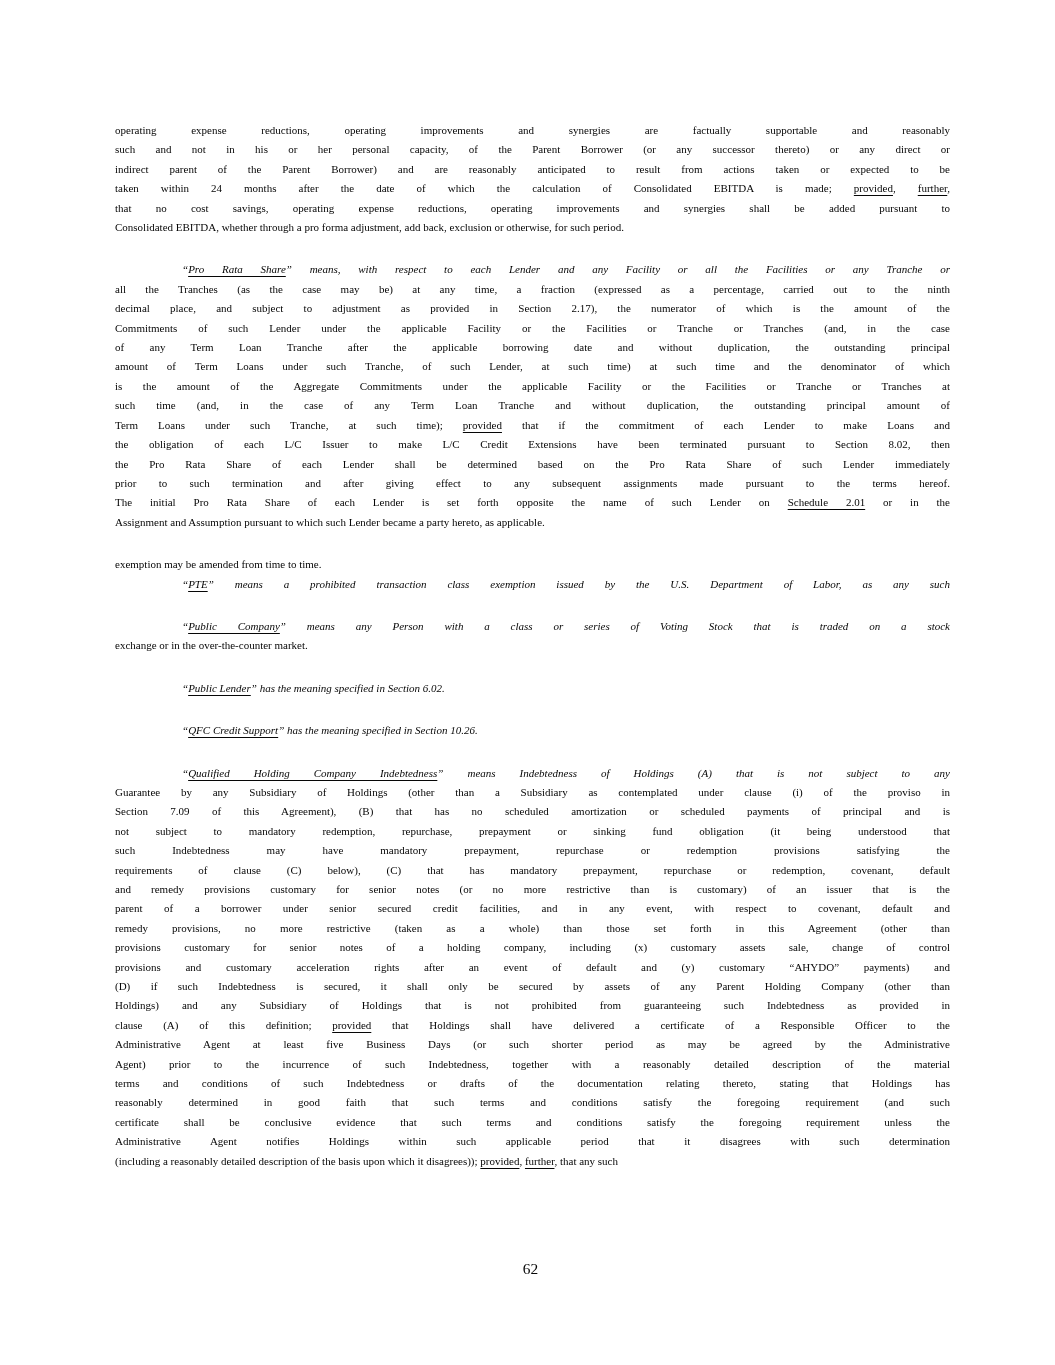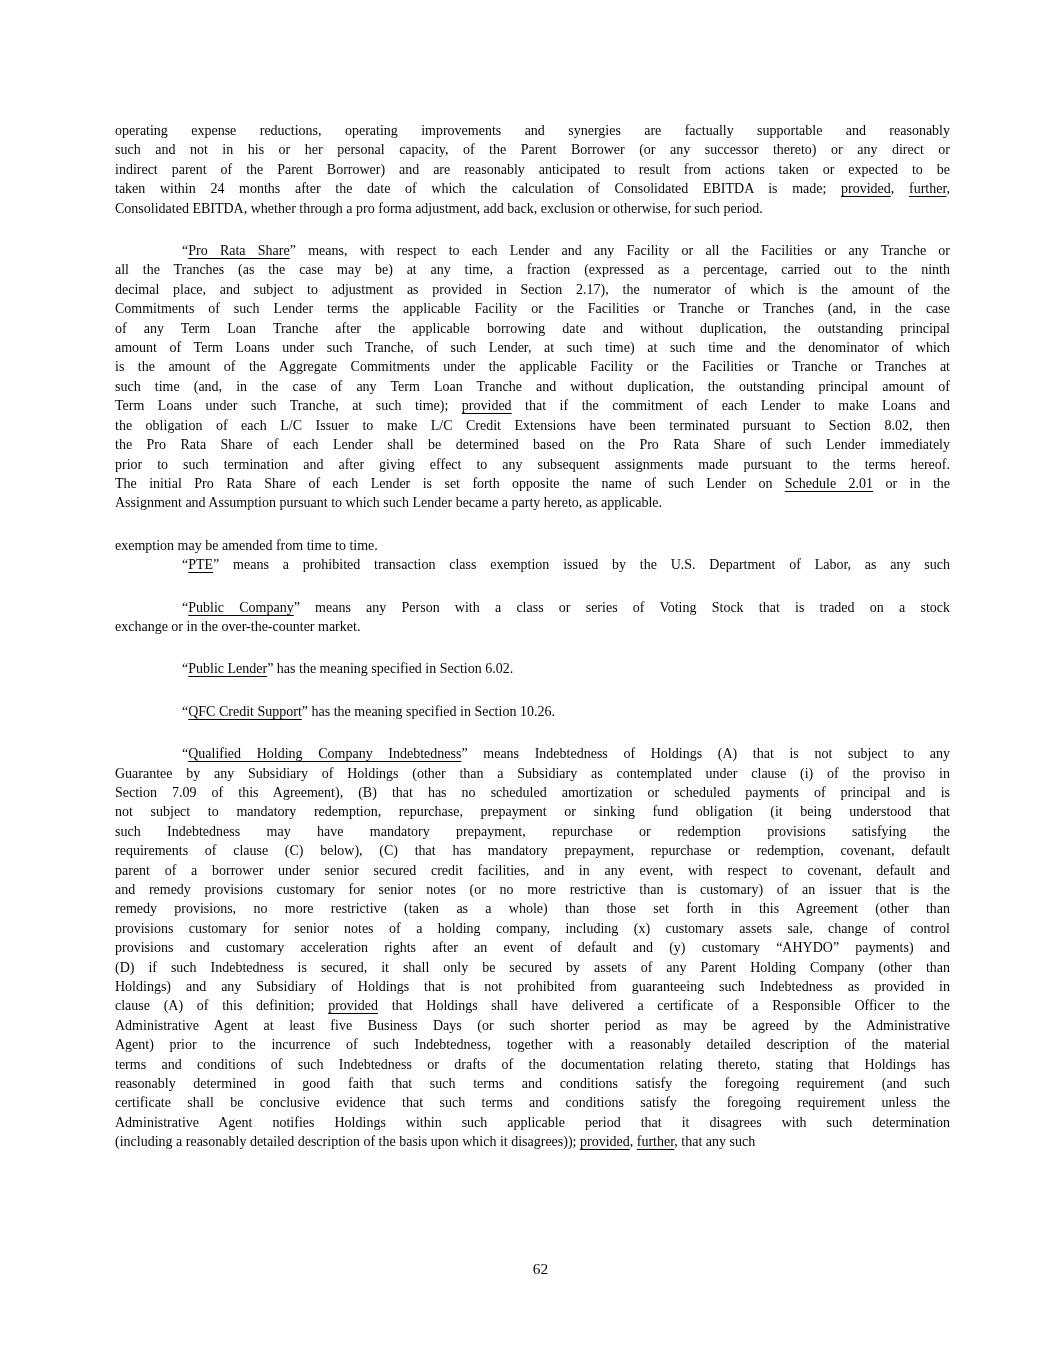--- a/index.html
+++ b/index.html
@@ -10,64 +10,65 @@
     background: #ffffff;
     font-family: "Liberation Serif", "DejaVu Serif", serif;
     color: #060606;
     overflow: hidden;
   }
   .content {
     position: absolute;
     left: 115px;
     top: 121px;
     width: 835px;
-    font-size: 14px;
+    font-size: 11px;
     line-height: 19.4px;
   }
   .para { margin: 0 0 23px 0; }
   .para:last-child { margin-bottom: 12px; }
   .line {
     text-align: justify;
     text-align-last: justify;
     white-space: normal;
   }
   .line.last { text-align-last: left; }
-  .line.first-indent { padding-left: 67px; }
+  .line.first-indent { padding-left: 67px; font-style: italic; }
   .u {
     text-decoration: underline;
     text-decoration-thickness: 1px;
     text-underline-offset: 2.5px;
   }
   .page-number {
     position: absolute;
-    left: 123px;
+    left: 113px;
     top: 1259px;
     width: 835px;
     text-align: center;
     font-size: 15.4px;
     line-height: 19.4px;
   }
 </style>
 </head>
 <body>
 
 <div class="page">
   <div class="content">
       <div class="para">
         <div class="line"><span class="">operating expense reductions, operating improvements and synergies are factually supportable and reasonably</span></div>
         <div class="line"><span class="">such and not in his or her personal capacity, of the Parent Borrower (or any successor thereto) or any direct or</span></div>
         <div class="line"><span class="">indirect parent of the Parent Borrower) and are reasonably anticipated to result from actions taken or expected to be</span></div>
         <div class="line"><span class="">taken within 24 months after the date of which the calculation of Consolidated EBITDA is made; </span><span class="u">provided</span><span class="">, </span><span class="u">further</span><span class="">,</span></div>
+        <div class="line"><span class="">that no cost savings, operating expense reductions, operating improvements and synergies shall be added pursuant to</span></div>
         <div class="line last"><span class="">Consolidated EBITDA, whether through a pro forma adjustment, add back, exclusion or otherwise, for such period.</span></div>
       </div>
       <div class="para">
         <div class="line first-indent"><span class="">“</span><span class="u">Pro Rata Share</span><span class="">” means, with respect to each Lender and any Facility or all the Facilities or any Tranche or</span></div>
         <div class="line"><span class="">all the Tranches (as the case may be) at any time, a fraction (expressed as a percentage, carried out to the ninth</span></div>
         <div class="line"><span class="">decimal place, and subject to adjustment as provided in Section 2.17), the numerator of which is the amount of the</span></div>
-        <div class="line"><span class="">Commitments of such Lender terms the applicable Facility or the Facilities or Tranche or Tranches (and, in the case</span></div>
+        <div class="line"><span class="">Commitments of such Lender under the applicable Facility or the Facilities or Tranche or Tranches (and, in the case</span></div>
         <div class="line"><span class="">of any Term Loan Tranche after the applicable borrowing date and without duplication, the outstanding principal</span></div>
         <div class="line"><span class="">amount of Term Loans under such Tranche, of such Lender, at such time) at such time and the denominator of which</span></div>
         <div class="line"><span class="">is the amount of the Aggregate Commitments under the applicable Facility or the Facilities or Tranche or Tranches at</span></div>
         <div class="line"><span class="">such time (and, in the case of any Term Loan Tranche and without duplication, the outstanding principal amount of</span></div>
         <div class="line"><span class="">Term Loans under such Tranche, at such time); </span><span class="u">provided</span><span class=""> that if the commitment of each Lender to make Loans and</span></div>
         <div class="line"><span class="">the obligation of each L/C Issuer to make L/C Credit Extensions have been terminated pursuant to Section 8.02, then</span></div>
         <div class="line"><span class="">the Pro Rata Share of each Lender shall be determined based on the Pro Rata Share of such Lender immediately</span></div>
         <div class="line"><span class="">prior to such termination and after giving effect to any subsequent assignments made pursuant to the terms hereof.</span></div>
         <div class="line"><span class="">The initial Pro Rata Share of each Lender is set forth opposite the name of such Lender on </span><span class="u">Schedule 2.01</span><span class=""> or in the</span></div>
         <div class="line last"><span class="">Assignment and Assumption pursuant to which such Lender became a party hereto, as applicable.</span></div>
@@ -86,22 +87,22 @@
       <div class="para">
         <div class="line last first-indent"><span class="">“</span><span class="u">QFC Credit Support</span><span class="">” has the meaning specified in Section 10.26.</span></div>
       </div>
       <div class="para">
         <div class="line first-indent"><span class="">“</span><span class="u">Qualified Holding Company Indebtedness</span><span class="">” means Indebtedness of Holdings (A) that is not subject to any</span></div>
         <div class="line"><span class="">Guarantee by any Subsidiary of Holdings (other than a Subsidiary as contemplated under clause (i) of the proviso in</span></div>
         <div class="line"><span class="">Section 7.09 of this Agreement), (B) that has no scheduled amortization or scheduled payments of principal and is</span></div>
         <div class="line"><span class="">not subject to mandatory redemption, repurchase, prepayment or sinking fund obligation (it being understood that</span></div>
         <div class="line"><span class="">such Indebtedness may have mandatory prepayment, repurchase or redemption provisions satisfying the</span></div>
         <div class="line"><span class="">requirements of clause (C) below), (C) that has mandatory prepayment, repurchase or redemption, covenant, default</span></div>
+        <div class="line"><span class="">and remedy provisions customary for senior notes (or no more restrictive than is customary) of an issuer that is the</span></div>
         <div class="line"><span class="">parent of a borrower under senior secured credit facilities, and in any event, with respect to covenant, default and</span></div>
-        <div class="line"><span class="">and remedy provisions customary for senior notes (or no more restrictive than is customary) of an issuer that is the</span></div>
         <div class="line"><span class="">remedy provisions, no more restrictive (taken as a whole) than those set forth in this Agreement (other than</span></div>
         <div class="line"><span class="">provisions customary for senior notes of a holding company, including (x) customary assets sale, change of control</span></div>
         <div class="line"><span class="">provisions and customary acceleration rights after an event of default and (y) customary “AHYDO” payments) and</span></div>
         <div class="line"><span class="">(D) if such Indebtedness is secured, it shall only be secured by assets of any Parent Holding Company (other than</span></div>
         <div class="line"><span class="">Holdings) and any Subsidiary of Holdings that is not prohibited from guaranteeing such Indebtedness as provided in</span></div>
         <div class="line"><span class="">clause (A) of this definition; </span><span class="u">provided</span><span class=""> that Holdings shall have delivered a certificate of a Responsible Officer to the</span></div>
         <div class="line"><span class="">Administrative Agent at least five Business Days (or such shorter period as may be agreed by the Administrative</span></div>
         <div class="line"><span class="">Agent) prior to the incurrence of such Indebtedness, together with a reasonably detailed description of the material</span></div>
         <div class="line"><span class="">terms and conditions of such Indebtedness or drafts of the documentation relating thereto, stating that Holdings has</span></div>
         <div class="line"><span class="">reasonably determined in good faith that such terms and conditions satisfy the foregoing requirement (and such</span></div>

